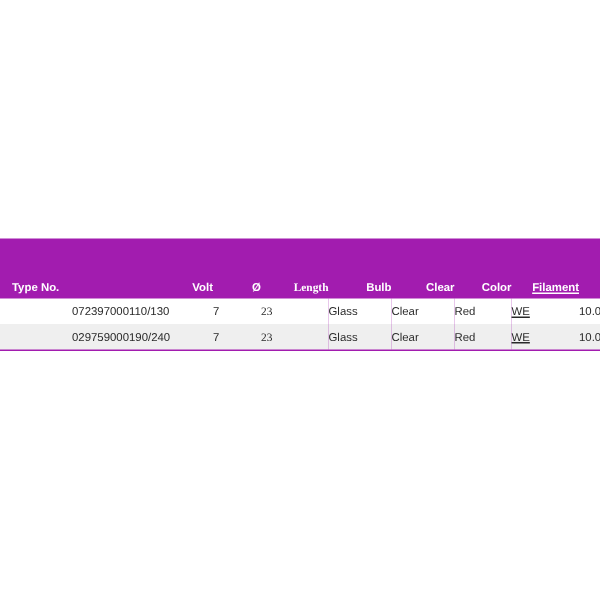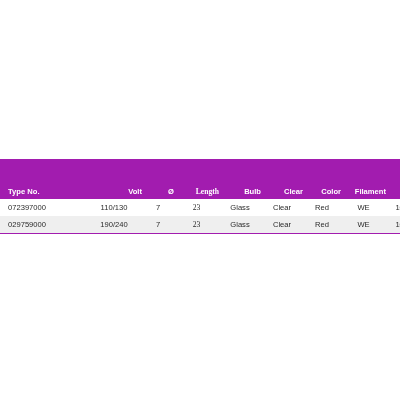--- a/index.html
+++ b/index.html
@@ -61,40 +61,40 @@
   }
   #spec-table thead th.col-type {
     text-align: left;
     padding-left: 8px;
   }
 
   
   #spec-table tbody td {
     color: #2a2a2a;
     font-weight: normal;
-    text-align: center;
+    text-align: left;
     height: 17px;
     line-height: 17px;
   }
   #spec-table tbody td.col-type {
-    text-align: left;
+    text-align: right;
     padding-left: 8px;
   }
   #spec-table tbody tr.row-odd  { background: #ffffff; }
   #spec-table tbody tr.row-even { background: #efefef; }
 
   
   .col-type     { width: 78px; }
   .col-volt     { width: 56px; }
   .col-dia      { width: 32px; }
   .col-length   { width: 45px; font-family: Liberation Serif, serif; }
   .col-bulb     { width: 42px; }
   .col-finish   { width: 42px; }
   .col-color    { width: 38px; }
-  .col-filament { width: 45px; }
+  .col-filament { width: 45px; text-decoration: underline; }
   .col-life     { width: 42px; }
 </style>
 </head>
 <body>
 
 <div id="spec-band">
   <table id="spec-table">
     <thead>
       <tr>
         <th class="col-type">Type No.</th>

